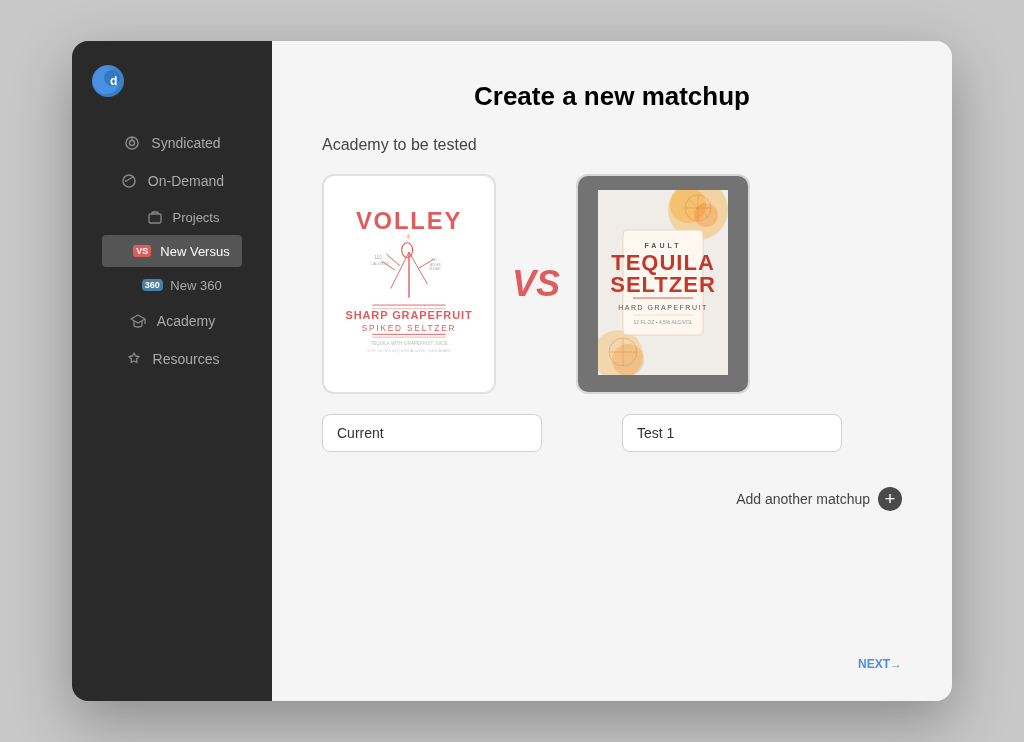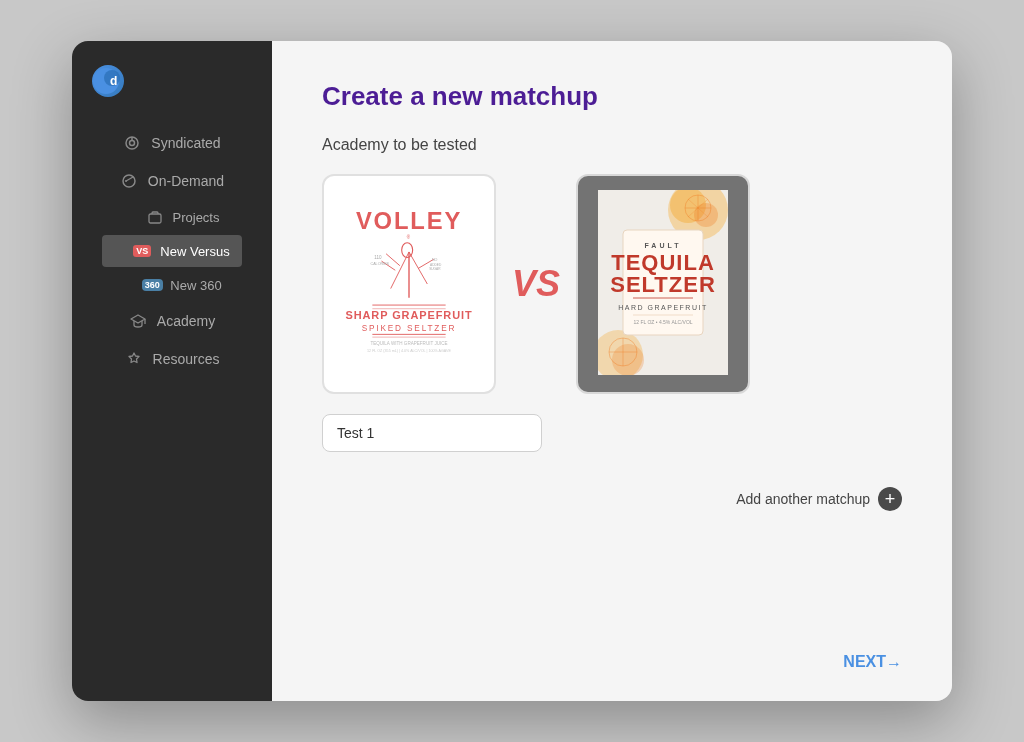--- a/index.html
+++ b/index.html
@@ -121,22 +121,23 @@
       flex: 1;
       background: #f5f5f5;
       padding: 40px 50px 30px 50px;
       display: flex;
       flex-direction: column;
       position: relative;
     }
     .page-title {
       font-size: 26px;
       font-weight: 700;
-      color: #4c1d95;
+      color: #000000;
       margin-bottom: 24px;
+      text-align: center;
     }
     .section-label {
       font-size: 16px;
       color: #444;
       margin-bottom: 20px;
     }
     .designs-row {
       display: flex;
       align-items: center;
       gap: 0;
@@ -223,21 +224,21 @@
       bottom: 30px;
       right: 50px;
       display: flex;
       justify-content: flex-end;
     }
     .next-btn {
       background: none;
       border: none;
       cursor: pointer;
       color: #4a90e2;
-      font-size: 16px;
+      font-size: 12px;
       font-weight: 600;
       display: flex;
       align-items: center;
       gap: 4px;
     }
     
     .volley-img {
       width: 140px;
       height: 190px;
       display: flex;
@@ -415,20 +416,21 @@
 
             <circle cx="25" cy="162" r="14" fill="none" stroke="#f07b20" stroke-width="0.8" opacity="0.5"></circle>
             <line x1="25" y1="148" x2="25" y2="176" stroke="#f07b20" stroke-width="0.7" opacity="0.5"></line>
             <line x1="11" y1="162" x2="39" y2="162" stroke="#f07b20" stroke-width="0.7" opacity="0.5"></line>
           </svg>
         </div>
       </div>
     </div>
 
     <div class="label-row">
+      <input class="design-label-input" type="text" value="Current" placeholder="Current" style="">
       <input class="design-label-input" type="text" value="Test 1" placeholder="Test 1" style="">
     </div>
 
     <div class="add-matchup-row">
       <button class="add-matchup-btn">
         <span>Add another matchup</span>
         <div class="add-icon">+</div>
       </button>
     </div>
 

